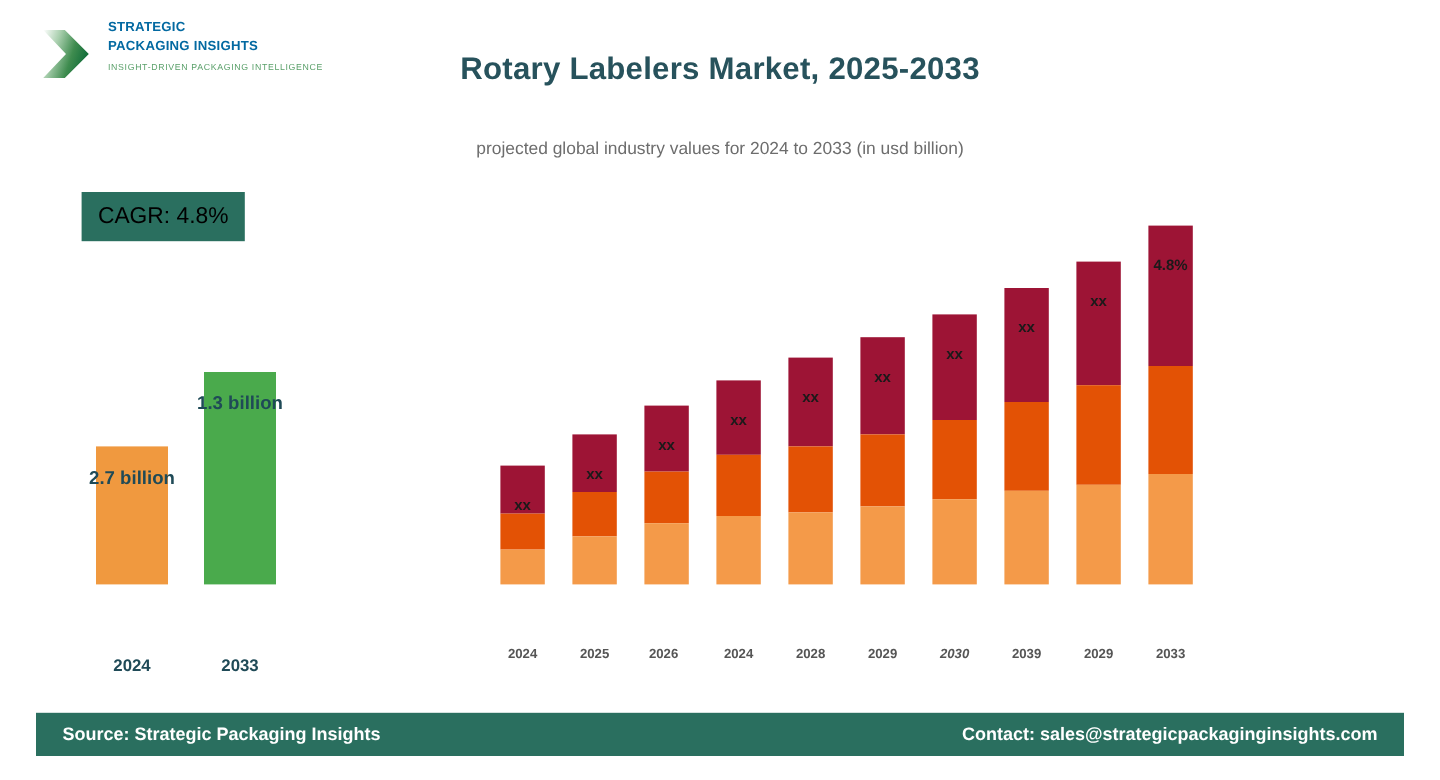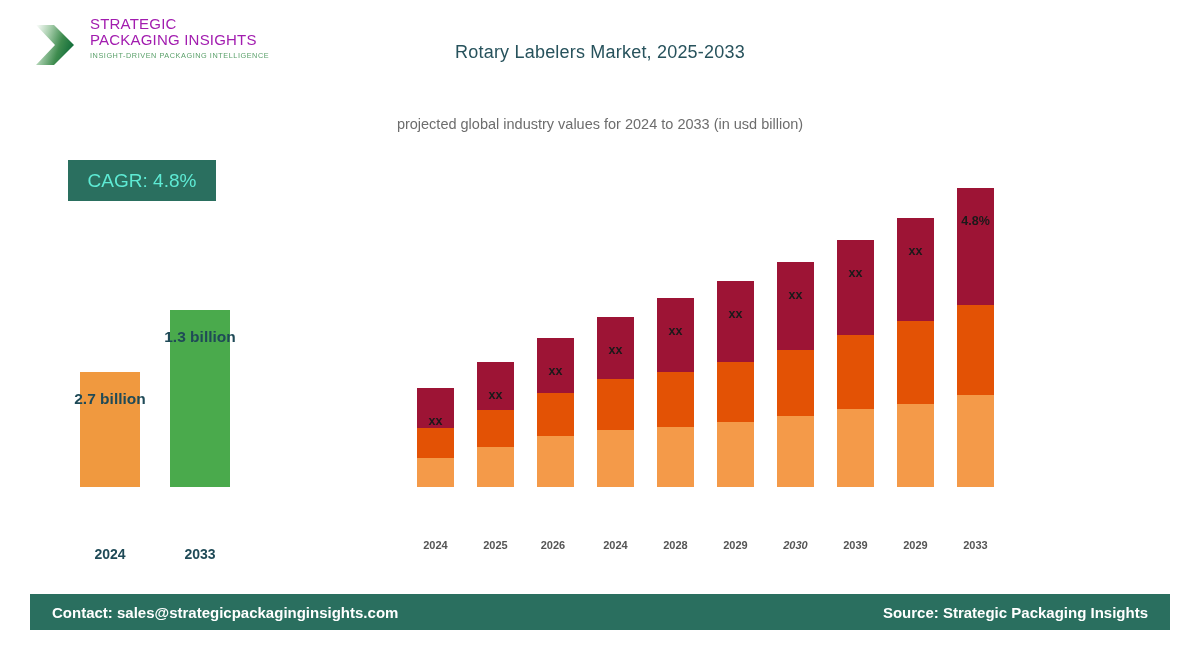--- a/index.html
+++ b/index.html
@@ -8,43 +8,43 @@
     font-family:"Liberation Sans", sans-serif;
     overflow:hidden;position:relative;
   }
   .page{position:relative;width:1200px;height:650px;}
 
   
   .logo{position:absolute;left:28px;top:16px;width:290px;height:62px;}
   .logo-chevron{position:absolute;left:0;top:2px;width:56px;height:56px;}
   .logo-text{position:absolute;left:62px;top:0px;}
   .logo-line{
-    font-size:15px;font-weight:normal;letter-spacing:.2px;
-    color:#a21caf;line-height:15.5px;
+    font-size:11px;font-weight:bold;letter-spacing:.2px;
+    color:#0369a1;line-height:15.5px;
   }
   .logo-tag{
     margin-top:4px;font-size:7.3px;letter-spacing:.55px;
     color:#5aa06a;font-weight:normal;white-space:nowrap;
   }
 
   
   .title{
     position:absolute;left:0;top:42px;width:1200px;
-    text-align:center;font-size:18px;font-weight:normal;
+    text-align:center;font-size:26px;font-weight:bold;
     color:#27525c;letter-spacing:.2px;
   }
   .subtitle{
     position:absolute;left:0;top:116px;width:1200px;
     text-align:center;font-size:14.5px;color:#6d6d6d;
   }
 
   
   .cagr-badge{
-    position:absolute;left:68px;top:160px;width:148px;height:41px;
-    background:#2a6f5f;color:#5eead4;
+    position:absolute;left:68px;top:160px;width:136px;height:41px;
+    background:#2a6f5f;color:#000000;
     display:flex;align-items:center;justify-content:center;
     font-size:19px;font-weight:normal;
   }
 
   
   .cmp{position:absolute;left:0;top:0;width:300px;height:600px;}
   .cmp-bar{position:absolute;bottom:113px;}
   .cmp-bar.a{left:80px;width:60px;height:99px;background:#f0993f;}
   .cmp-bar.b{left:170px;width:60px;height:177px;background:#4aaa4c;}
   .cmp-val{
@@ -185,17 +185,17 @@
       <div class="sbar" style="left: 957px; height: 299px;">
         <div class="seg" style="background: rgb(157, 20, 53); height: 39.1304%;"></div>
         <div class="seg" style="background: rgb(227, 82, 5); height: 30.1003%;"></div>
         <div class="seg" style="background: rgb(244, 154, 73); height: 30.7692%;"></div>
       </div>
       <div class="sbar-top" style="left: 940.5px; top: 214px;">4.8%</div>
       <div class="sbar-cat" style="left: 940.5px;">2033</div>
     </div>
 
   <div class="footer">
+    <div>Source: Strategic Packaging Insights</div>
     <div>Contact: sales@strategicpackaginginsights.com</div>
-    <div>Source: Strategic Packaging Insights</div>
   </div>
 
 </div>
 
 </body></html>

